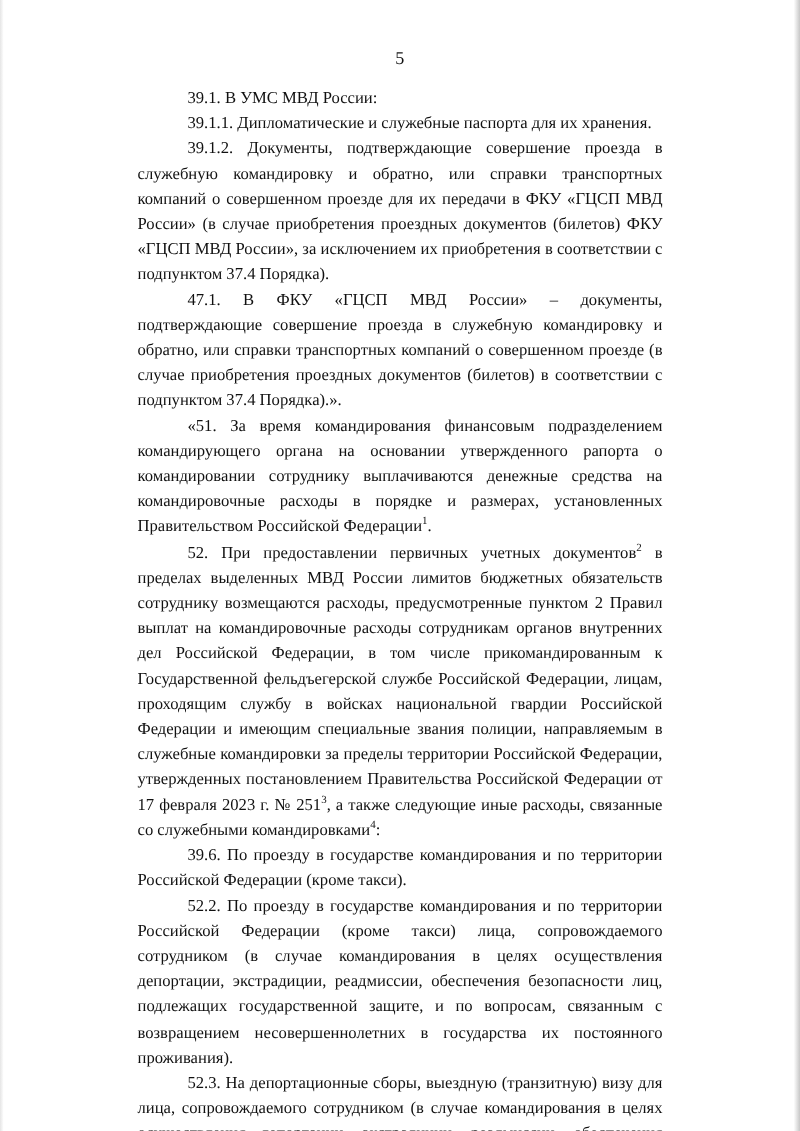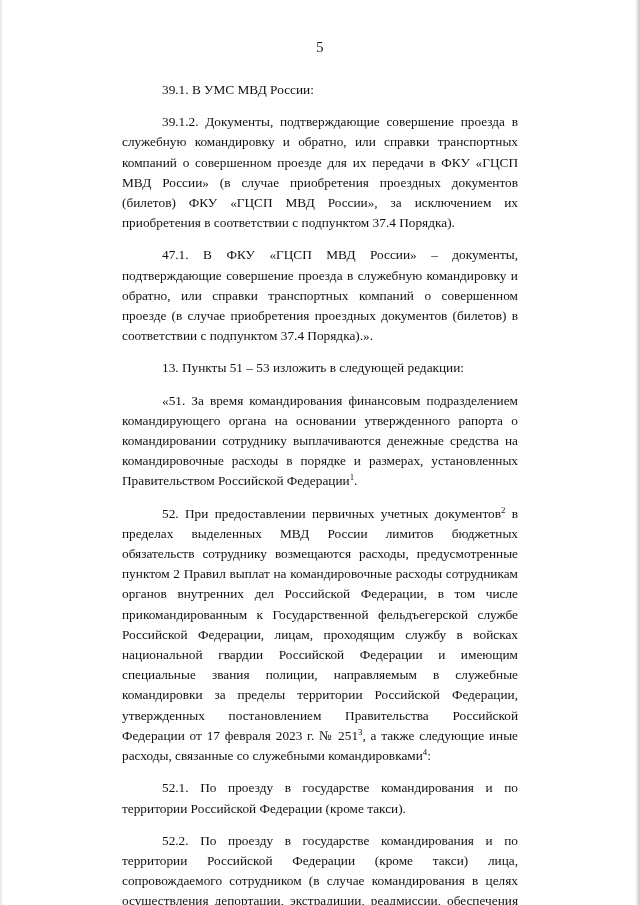--- a/index.html
+++ b/index.html
@@ -50,21 +50,21 @@
     top: 68px;
     left: 110px;
     width: 420px;
     font-size: 13.3px;
     line-height: 20.2px;
     text-align: justify;
     text-justify: inter-word;
     hyphens: none;
   }
   .body-text p {
-    margin: 12px;
+    margin: 0;
     text-indent: 40px;
     text-align: justify;
   }
   
   sup {
     font-size: 0.66em;
     line-height: 0;
     vertical-align: super;
   }
 </style>
@@ -75,31 +75,31 @@
 
   <div class="page-edge-left"></div>
   <div class="page-edge-right"></div>
 
   <div class="page-number">5</div>
 
   <div class="body-text">
 
     <p>39.1. В УМС МВД России:</p>
 
+    <p>39.1.1. Дипломатические и служебные паспорта для их хранения.</p>
 
     <p>39.1.2. Документы, подтверждающие совершение проезда в служебную командировку и обратно, или справки транспортных компаний о совершенном проезде для их передачи в ФКУ «ГЦСП МВД России» (в случае приобретения проездных документов (билетов) ФКУ «ГЦСП МВД России», за исключением их приобретения в соответствии с подпунктом 37.4 Порядка).</p>
 
     <p>47.1. В ФКУ «ГЦСП МВД России» – документы, подтверждающие совершение проезда в служебную командировку и обратно, или справки транспортных компаний о совершенном проезде (в случае приобретения проездных документов (билетов) в соответствии с подпунктом 37.4 Порядка).».</p>
 
-    <p>13. Пункты 51 – 53 изложить в следующей редакции:</p>
 
     <p>«51. За время командирования финансовым подразделением командирующего органа на основании утвержденного рапорта о командировании сотруднику выплачиваются денежные средства на командировочные расходы в порядке и размерах, установленных Правительством Российской Федерации<sup>1</sup>.</p>
 
     <p>52. При предоставлении первичных учетных документов<sup>2</sup> в пределах выделенных МВД России лимитов бюджетных обязательств сотруднику возмещаются расходы, предусмотренные пунктом 2 Правил выплат на командировочные расходы сотрудникам органов внутренних дел Российской Федерации, в том числе прикомандированным к Государственной фельдъегерской службе Российской Федерации, лицам, проходящим службу в войсках национальной гвардии Российской Федерации и имеющим специальные звания полиции, направляемым в служебные командировки за пределы территории Российской Федерации, утвержденных постановлением Правительства Российской Федерации от 17 февраля 2023 г. № 251<sup>3</sup>, а также следующие иные расходы, связанные со служебными командировками<sup>4</sup>:</p>
 
-    <p>52.1. По проезду в государстве командирования и по территории Российской Федерации (кроме такси).</p>
+    <p>39.6. По проезду в государстве командирования и по территории Российской Федерации (кроме такси).</p>
 
     <p>52.2. По проезду в государстве командирования и по территории Российской Федерации (кроме такси) лица, сопровождаемого сотрудником (в случае командирования в целях осуществления депортации, экстрадиции, реадмиссии, обеспечения безопасности лиц, подлежащих государственной защите, и по вопросам, связанным с возвращением несовершеннолетних в государства их постоянного проживания).</p>
 
     <p>52.3. На депортационные сборы, выездную (транзитную) визу для лица, сопровождаемого сотрудником (в случае командирования в целях осуществления депортации, экстрадиции, реадмиссии, обеспечения безопасности лиц, подлежащих государственной защите, и по вопросам, связанным с возвращением несовершеннолетних в государства их постоянного проживания), сборы за участие в спортивных и культурных</p>
 
   </div>
 </div>
 
 </body></html>

